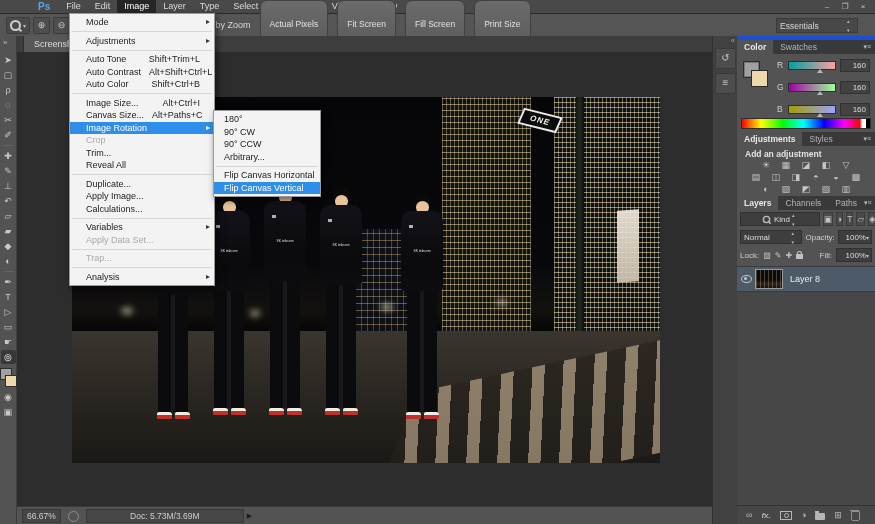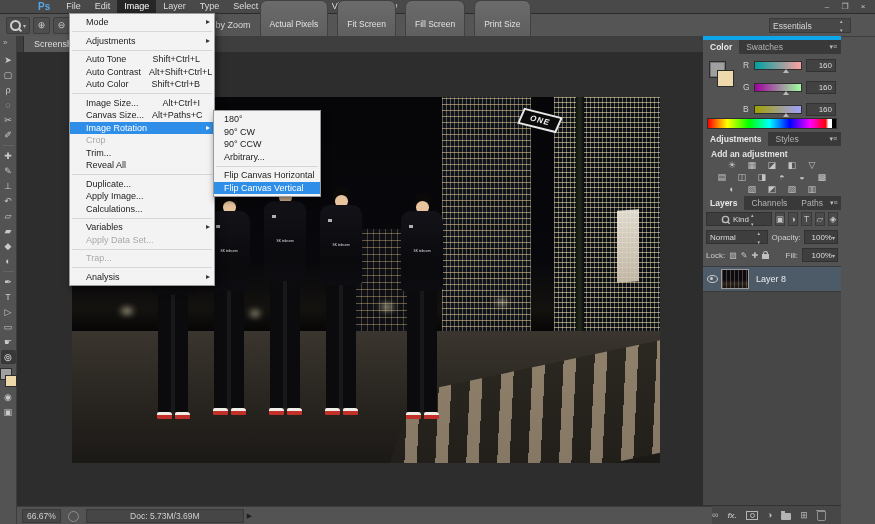--- a/index.html
+++ b/index.html
@@ -23,21 +23,21 @@
   .mag{width:7px;height:7px;border:2px solid #cfcfcf;border-radius:50%;position:relative;display:inline-block;}
   .mag::after{content:"";position:absolute;width:4px;height:2px;background:#cfcfcf;transform:rotate(45deg);right:-3px;bottom:-2px;}
   .caret-dn::after{content:"▾";font-size:6px;color:#bbb;}
   .opt-sq{width:15px;height:15px;margin-left:3px;background:#4e4e4e;border:1px solid #3c3c3c;border-radius:2px;
           text-align:center;line-height:14px;font-size:9px;color:#ccc;}
   .partial{margin-left:86px;color:#cfcfcf;}
   .cb{width:8px;height:8px;background:#6b6b6b;border:1px solid #414141;margin:0 3px 0 12px;
       font-size:8px;line-height:7px;text-align:center;color:#1c1c1c;}
   .opt-btn{margin-left:9px;height:14px;line-height:13px;padding:17px 9px;font-size:8.5px;color:#e2e2e2;
            background:linear-gradient(#6b6b6b,#5a5a5a);border:1px solid #414141;border-radius:7px;}
-  .workspace{position:absolute;right:24px;top:4px;width:74px;height:13px;background:#484848;border:1px solid #3a3a3a;
+  .workspace{position:absolute;right:17px;top:4px;width:74px;height:13px;background:#484848;border:1px solid #3a3a3a;
              display:flex;align-items:center;font-size:8.5px;color:#d5d5d5;padding:0 3px;}
   .dc{position:relative;width:7px;height:11px;margin-left:auto;}
   .dc::before{content:"▴";position:absolute;top:-2px;left:0;font-size:5px;color:#bbb;}
   .dc::after{content:"▾";position:absolute;bottom:-2px;left:0;font-size:5px;color:#bbb;}
 
   
   .chevrons{position:absolute;left:3px;top:38px;font-size:8px;color:#b9b9b9;z-index:3;}
   .tabbar{position:absolute;left:17px;top:36px;width:695px;height:16px;background:#3e3e3e;border-bottom:1px solid #2c2c2c;}
   .doc-tab{position:absolute;left:6px;top:0;height:16px;background:#585858;color:#dedede;font-size:9px;
            line-height:16px;padding:0 10px;border-right:1px solid #2e2e2e;border-left:1px solid #2e2e2e;}
@@ -115,21 +115,21 @@
   .mrow.sub.hl::after{color:#fff;}
   .msep{height:1px;background:#d7d7d7;margin:2.5px 2px;}
 
   
   .dock{position:absolute;left:712px;top:36px;width:25px;bottom:0;background:#414141;border-left:1px solid #303030;}
   .dock-collapse{text-align:right;font-size:7px;color:#aaa;padding:1px 3px 0 0;}
   .dock-btn{width:19px;height:19px;margin:4px auto 2px;background:#4d4d4d;border:1px solid #3a3a3a;border-radius:2px;
             color:#c8c8c8;font-size:10px;text-align:center;line-height:18px;}
 
   
-  .panels{position:absolute;left:703px;top:36px;width:138px;bottom:0;background:#0ea5e9;}
+  .panels{position:absolute;left:737px;top:36px;width:138px;bottom:0;background:#1d4ed8;}
   .panel{position:absolute;left:0;right:0;}
   .ptabs{height:14px;background:#393939;display:flex;font-size:8.5px;color:#b3b3b3;}
   .ptab{padding:0 7px;line-height:14px;}
   .ptab.active{background:#535353;color:#e8e8e8;font-weight:bold;}
   .pflyout{margin-left:auto;padding-right:4px;font-size:7px;line-height:14px;color:#bbb;}
   .pbody{position:absolute;left:0;right:0;top:14px;bottom:0;background:#535353;}
 
   .panel-color{top:4px;height:92px;}
   .cp-swatches{position:absolute;left:6px;top:7px;width:28px;height:28px;}
   .cp-fg{position:absolute;left:0;top:0;width:15px;height:15px;background:#a0a0a0;border:1px solid #2c2c2c;box-shadow:0 0 0 1px #777 inset;}
@@ -149,21 +149,21 @@
             background:linear-gradient(to right,#f00 0%,#ff0 15%,#0f0 32%,#0ff 48%,#00f 64%,#f0f 80%,#f00 92%,#fff 94%,#fff 97%,#000 97%);}
 
   .panel-adj{top:96px;height:64px;}
   .adj-head{font-size:8.5px;font-weight:bold;color:#e2e2e2;padding:3px 0 1px 8px;}
   .adj-row{display:flex;justify-content:center;gap:7px;height:12px;}
   .adj{width:13px;height:11px;font-size:9px;color:#c6c6c6;text-align:center;line-height:11px;}
 
   .panel-layers{top:160px;bottom:0;}
   .lfilter{position:absolute;top:2px;left:3px;right:3px;height:14px;display:flex;align-items:center;gap:3px;}
   .kindbox{width:44px;height:12px;background:#3e3e3e;border:1px solid #313131;color:#ddd;font-size:8px;
-           display:flex;align-items:center;gap:2px;padding:0 13px;}
+           display:flex;align-items:center;gap:2px;padding:0 20px;}
   .kindbox .mag{transform:scale(.7);border-color:#bbb;}
   .kindbox .mag::after{background:#bbb;}
   .lficon{width:12px;height:12px;font-size:8.5px;color:#c4c4c4;text-align:center;line-height:12px;
           background:#4a4a4a;border:1px solid #3a3a3a;}
   .lblend{position:absolute;top:20px;left:3px;right:3px;height:14px;display:flex;align-items:center;gap:3px;
           font-size:8px;color:#cfcfcf;}
   .blendbox{width:58px;height:12px;background:#3e3e3e;border:1px solid #313131;color:#ddd;
             display:flex;align-items:center;padding:0 3px;}
   .valbox{width:30px;height:12px;background:#3e3e3e;border:1px solid #313131;color:#ddd;
           display:flex;align-items:center;justify-content:flex-end;padding:0 2px;gap:0;}
@@ -364,21 +364,21 @@
     <div class="mrow sub">
         <span class="mlabel">Mode</span>
       </div>
     <div class="msep"></div>
     <div class="mrow sub">
         <span class="mlabel">Adjustments</span>
       </div>
     <div class="msep"></div>
     <div class="mrow">
         <span class="mlabel">Auto Tone</span>
-        <span class="mshort">Shift+Ctrl+L</span>
+        <span class="mshort">Shift+Trim+L</span>
       </div>
     <div class="mrow">
         <span class="mlabel">Auto Contrast</span>
         <span class="mshort">Alt+Shift+Ctrl+L</span>
       </div>
     <div class="mrow">
         <span class="mlabel">Auto Color</span>
         <span class="mshort">Shift+Ctrl+B</span>
       </div>
     <div class="msep"></div>

